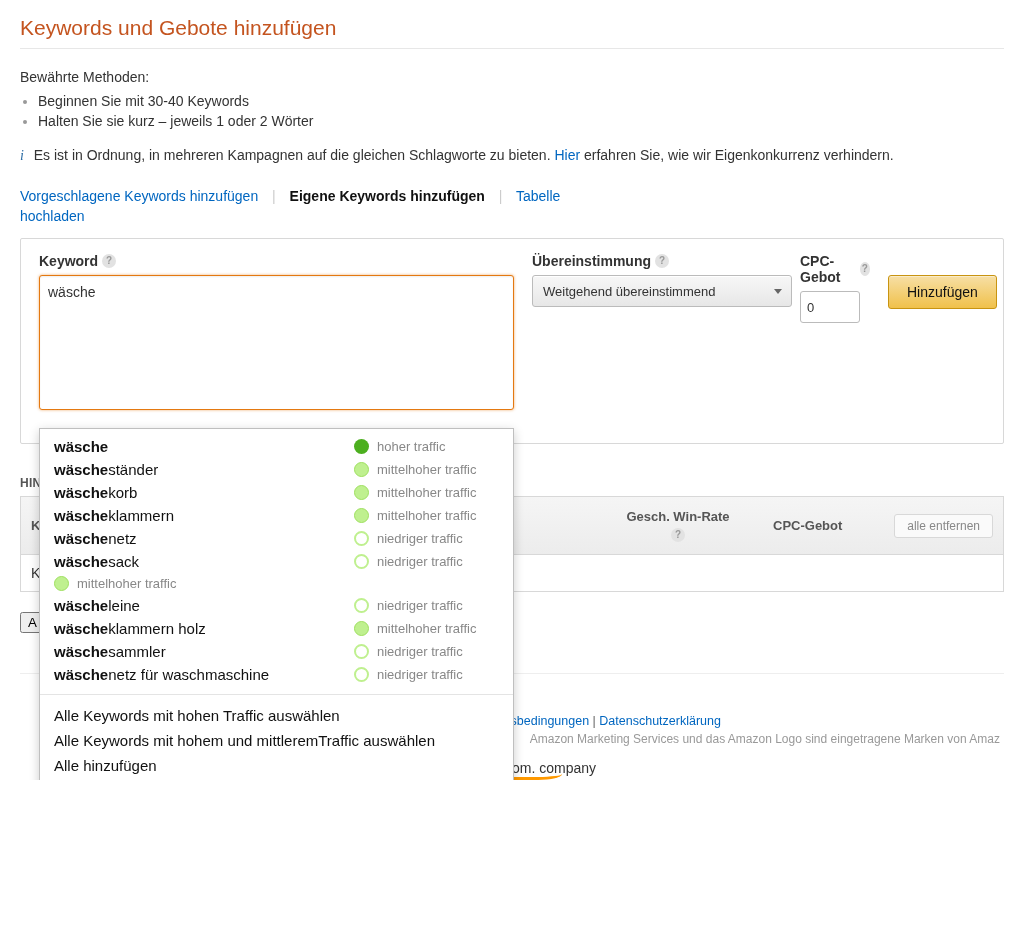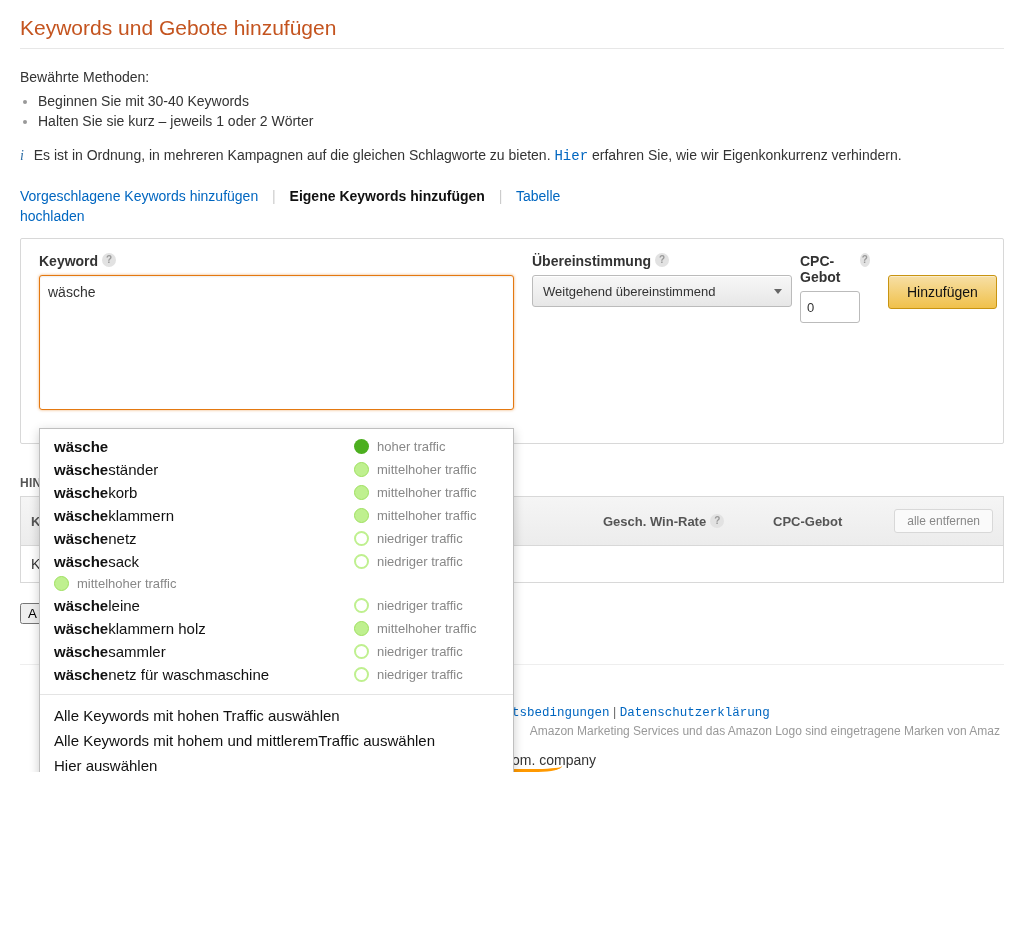--- a/index.html
+++ b/index.html
@@ -23,36 +23,36 @@
   ul.best { margin: 0 0 18px 18px; padding: 0; color: #555; }
   ul.best li { margin: 4px 0; font-size: 14px; color:#333; }
   ul.best li::marker { color:#999; }
   .info-row { font-size: 14px; color:#333; margin-bottom: 24px; }
   .info-i {
     font-style: italic;
     font-family: Georgia, serif;
     color: #2e6da4;
     margin-right: 6px;
   }
-  a.link { color: #0066c0; text-decoration: none; cursor:pointer;font-family:Liberation Mono, monospace; }
+  a.link { color: #0066c0; text-decoration: none; cursor:pointer; }
 
   .tabs { font-size: 14px; margin-bottom: 4px; }
   .tabs .tab { color:#0066c0; cursor:pointer; }
   .tabs .tab.active { color:#111; font-weight:700; cursor:default; }
   .tabs .sep { color:#ccc; margin: 0 10px; }
   .upload-line { font-size:14px; color:#0066c0; margin-bottom:14px; cursor:pointer; }
 
   .panel {
     border: 1px solid #d8d8d8;
     border-radius: 2px;
     padding: 14px 18px 30px 18px;
     position: relative;
   }
   .fields-row { display: flex; align-items: flex-start; gap: 18px; }
-  .lbl { font-size: 14px; font-weight: 700; color:#333; margin-bottom:6px; display:flex; align-items:flex-start; gap:4px;}
+  .lbl { font-size: 14px; font-weight: 700; color:#333; margin-bottom:6px; display:flex; align-items:center; gap:4px;}
   .help-icon {
     display:inline-block; width:14px; height:14px; border-radius:50%;
     background:#e2e2e2; color:#999; font-size:10px; line-height:14px; text-align:center; font-weight:700;
   }
   textarea.keyword-input {
     width: 475px; height: 135px; resize:none;
     border: 1px solid #e47911;
     outline: none;
     box-shadow: 0 0 3px rgba(228,121,17,0.6), inset 0 1px 2px rgba(0,0,0,0.07);
     border-radius:3px;
@@ -136,21 +136,21 @@
     display:flex; align-items:stretch;
     background: linear-gradient(#f5f5f5,#ececec);
     border-bottom:1px solid #d8d8d8;
     font-size:13px;
     font-weight:700;
     color:#555;
   }
   .thead .th { padding:12px 10px; display:flex; align-items:center; gap:4px; }
   .th-k { width:30px; }
   .th-traffic { flex:1; }
-  .th-win { width:170px; }
+  .th-win { width:170px;flex-direction:column; }
   .th-cpc { width:110px; }
   .th-act { width:130px; text-align:right; justify-content:flex-end; }
   .remove-all {
     font-size:12px; font-weight:400; color:#888;
     border:1px solid #d8d8d8; border-radius:3px;
     background:#fafafa; padding:4px 12px; cursor:pointer;
   }
   .tbody-row { display:flex; padding: 10px; color:#333; }
   .tbody-row .cell-k { width:30px; font-size:14px; }
 
@@ -291,21 +291,21 @@
           <div class="traffic-label">niedriger traffic</div>
         </div>
         <div class="dd-item">
           <div class="dd-word"><b>wäsche</b>netz für waschmaschine</div>
           <div class="traffic-dot t-low"></div>
           <div class="traffic-label">niedriger traffic</div>
         </div>
         <div class="dd-divider"></div>
         <div class="dd-option">Alle Keywords mit hohen Traffic auswählen</div>
         <div class="dd-option">Alle Keywords mit hohem und mittleremTraffic auswählen</div>
-        <div class="dd-option">Hier auswählen</div>
+        <div class="dd-option">Alle hinzufügen</div>
       </div>
   </div>
 
   <div class="section-label">HIN</div>
 
   <div class="table-wrap">
     <div class="thead">
       <div class="th th-k">K</div>
       <div class="th th-traffic">
         <span>ffic</span>

